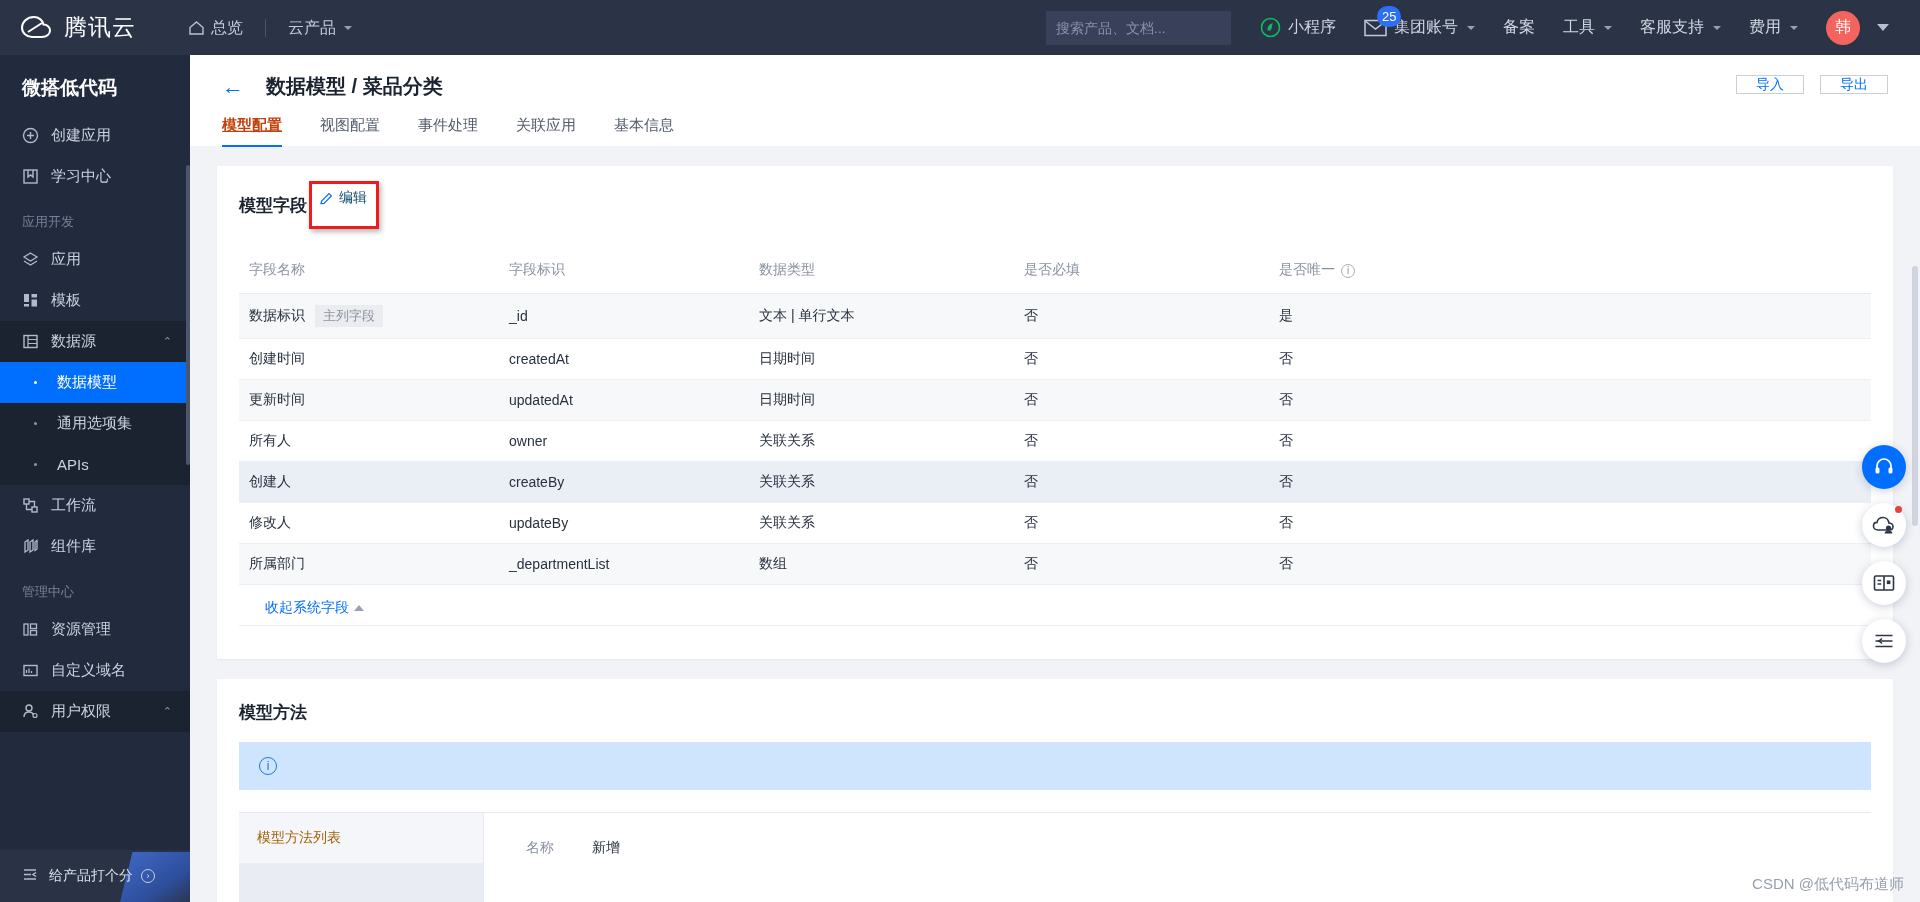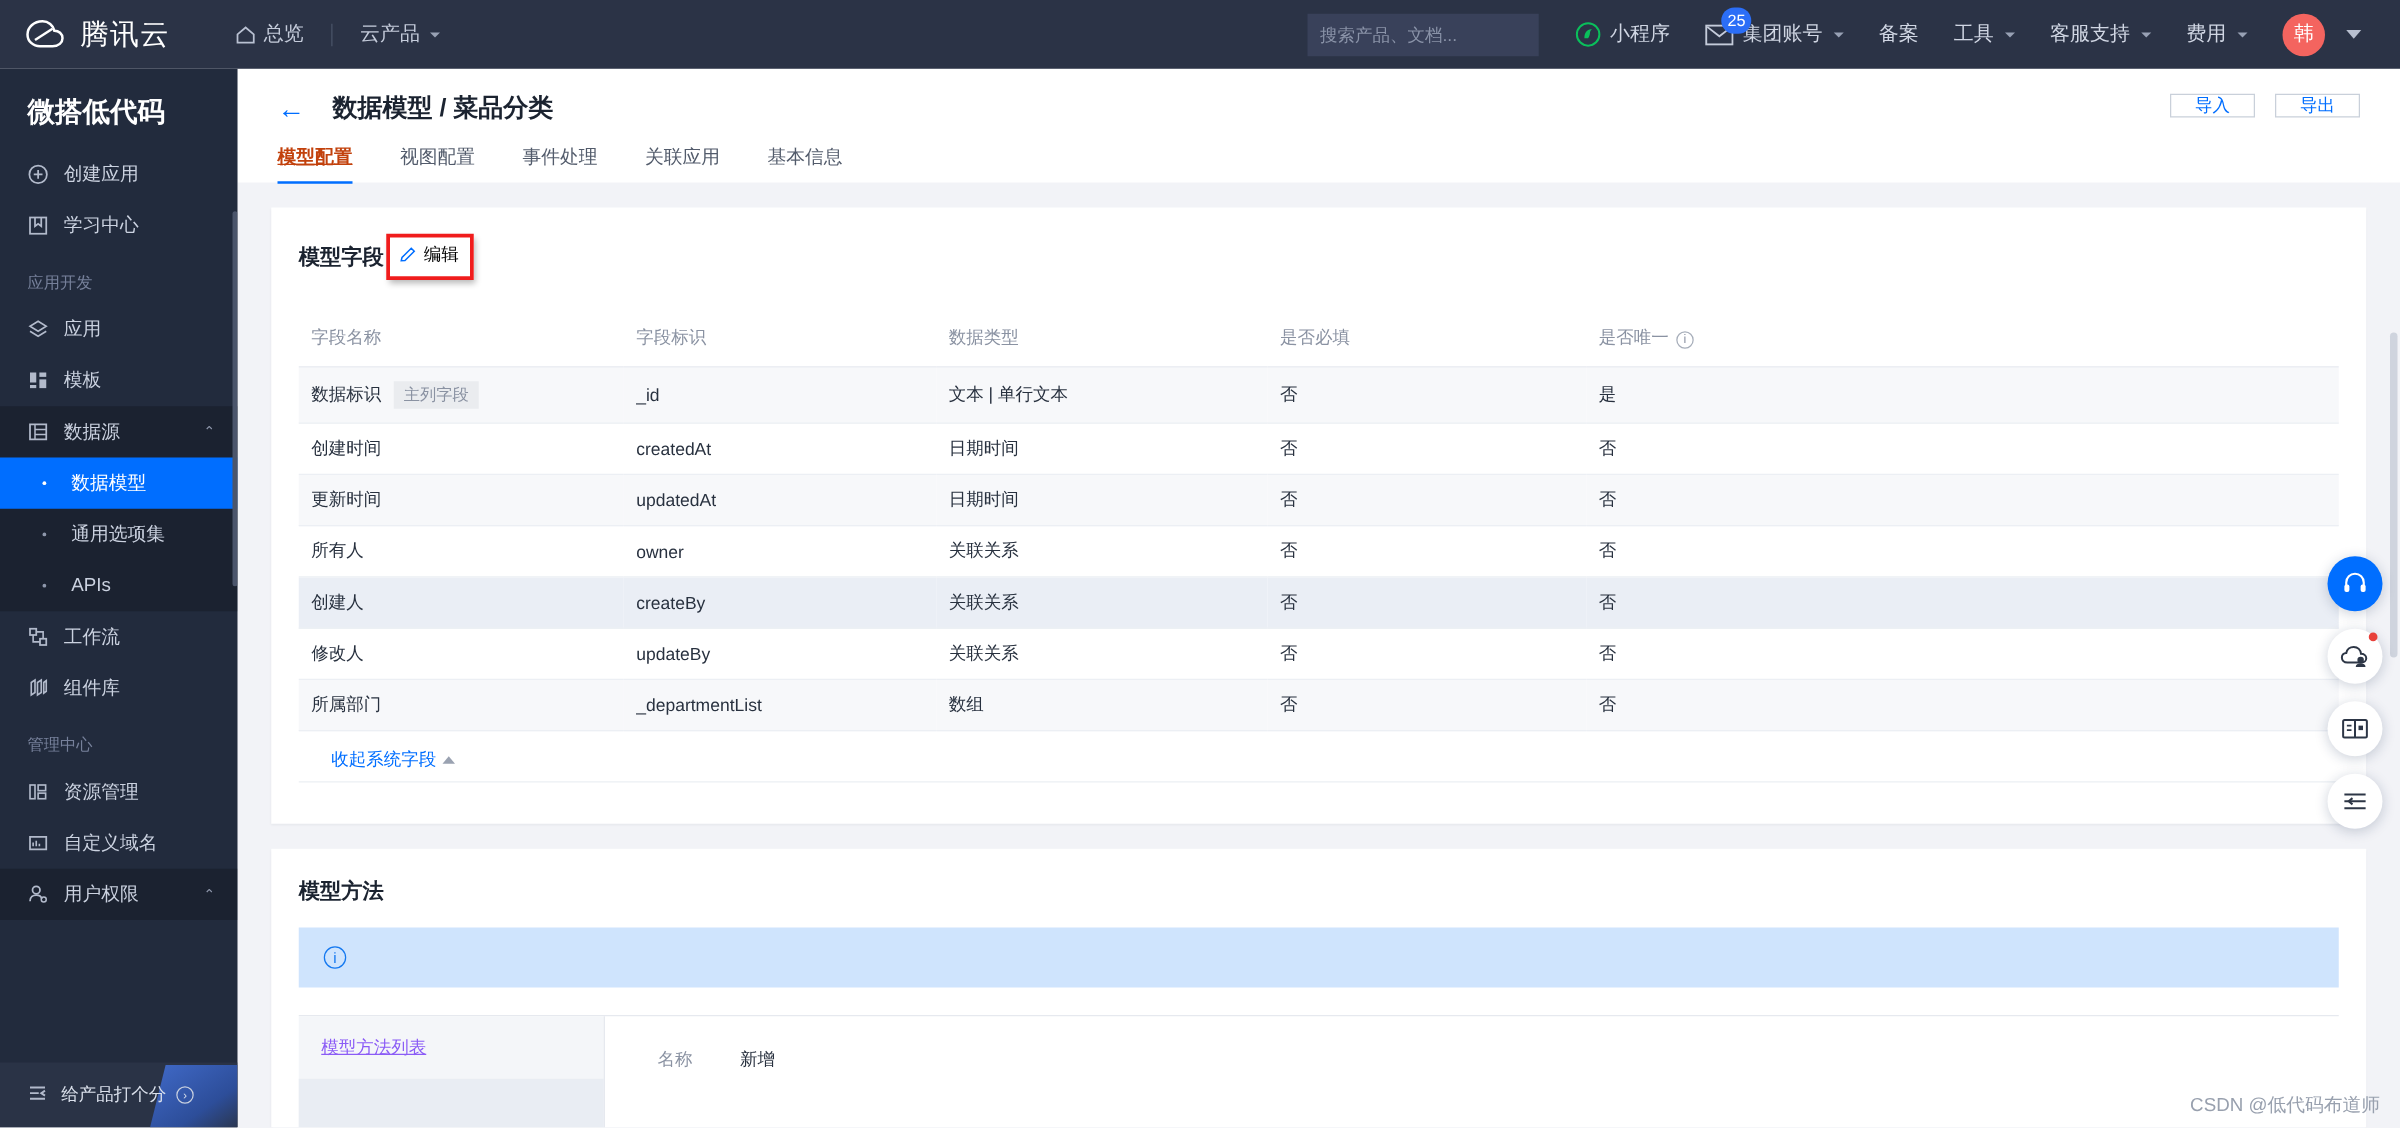--- a/index.html
+++ b/index.html
@@ -56,21 +56,21 @@
   }
   .avatar-caret { display:inline-block;width:0;height:0;
     border-left:6px solid transparent;border-right:6px solid transparent;
     border-top:7px solid #b8bfcf; margin-left:10px; }
 
   
   .sidebar {
     position: absolute; top: 55px; left: 0; width: 190px; height: 847px;
     background: #222b3d; color: #c8cfdd; overflow: hidden; z-index: 30;
   }
-  .side-title { font-size: 22px; color: #fff; padding: 20px 22px 14px 22px; font-weight: bold; }
+  .side-title { font-size: 19px; color: #fff; padding: 20px 22px 14px 22px; font-weight: bold; }
   .side-scroll { position: relative; height: 752px; overflow: hidden; }
   .side-group-label { font-size: 13px; color: #76809a; padding: 16px 22px 8px 22px; }
   .side-item {
     display: flex; align-items: center; gap: 12px; height: 41px;
     padding: 0 18px 0 22px; font-size: 15px; color: #cbd2e0; cursor: pointer;
   }
   .side-item .ico { width: 17px; height: 17px; flex: 0 0 17px; display: flex; align-items: center; justify-content: center; }
   .side-item .chev { margin-left: auto; font-size: 11px; color: #8e97ab; }
   .side-sub-wrap { background: #1b2230; }
   .side-sub {
@@ -127,22 +127,22 @@
   }
 
   .scroll-body { height: 759px; overflow: hidden; position: relative; }
   .card {
     background: #fff; margin: 20px 27px 0 27px; padding: 22px 22px 16px 22px;
     box-shadow: 0 1px 2px rgba(20,30,50,.06);
   }
   .card-title-row { display: flex; align-items: center; gap: 0; height: 34px; }
   .card-title { font-size: 17px; font-weight: bold; color: #1b2330; }
   .edit-link {
-    display: flex; align-items: center; gap: 5px; color: #000000; font-size: 14px;
-    cursor: pointer; border: 3px solid #f01c1c; padding: 5px 9px 8px 7px; margin-left: 2px;
+    display: flex; align-items: center; gap: 5px; color: #0c4a6e; font-size: 14px;
+    cursor: pointer; border: 3px solid #f01c1c; padding: 5px 9px 19px 7px; margin-left: 2px;
     box-shadow: 2px 3px 5px rgba(0,0,0,.28);
   }
 
   table.fields { width: 100%; border-collapse: collapse; margin-top: 31px; }
   table.fields th {
     text-align: left; font-weight: normal; color: #8a92a2; font-size: 14px;
     padding: 8px 0 14px 10px; border-bottom: 1px solid #e6e9ef;
   }
   table.fields td {
     font-size: 14px; color: #28313f; padding: 11px 0 11px 10px;
@@ -174,21 +174,21 @@
   }
   .alert .ai {
     width: 18px;height:18px;border:1.5px solid #1478f0;border-radius:50%;
     display:flex;align-items:center;justify-content:center;color:#1478f0;
     font-size:12px;font-style:normal;flex:0 0 18px;
   }
   .alert b { font-weight: bold; }
 
   .method-panel { display: flex; margin-top: 22px; border-top: 1px solid #e6e9ef; }
   .method-left { width: 245px; background: #f4f6f9; border-right: 1px solid #e6e9ef; }
-  .method-left-title { font-size: 14px; color: #8b5cf6; padding: 16px 18px; text-decoration: underline; }
+  .method-left-title { font-size: 14px; color: #a16207; padding: 16px 18px; }
   .method-left-sub { height: 42px; background: #e9edf3; }
   .method-right { flex: 1; padding: 26px 0 0 42px; }
   .mr-row { display: flex; gap: 38px; font-size: 14px; }
   .mr-label { color: #8a92a2; }
   .mr-value { color: #28313f; }
 
   
   .rail { position: absolute; right: 14px; top: 390px; display: flex; flex-direction: column; gap: 14px; z-index: 50; }
   .rail-btn {
     width: 44px; height: 44px; border-radius: 50%; background: #fff;

